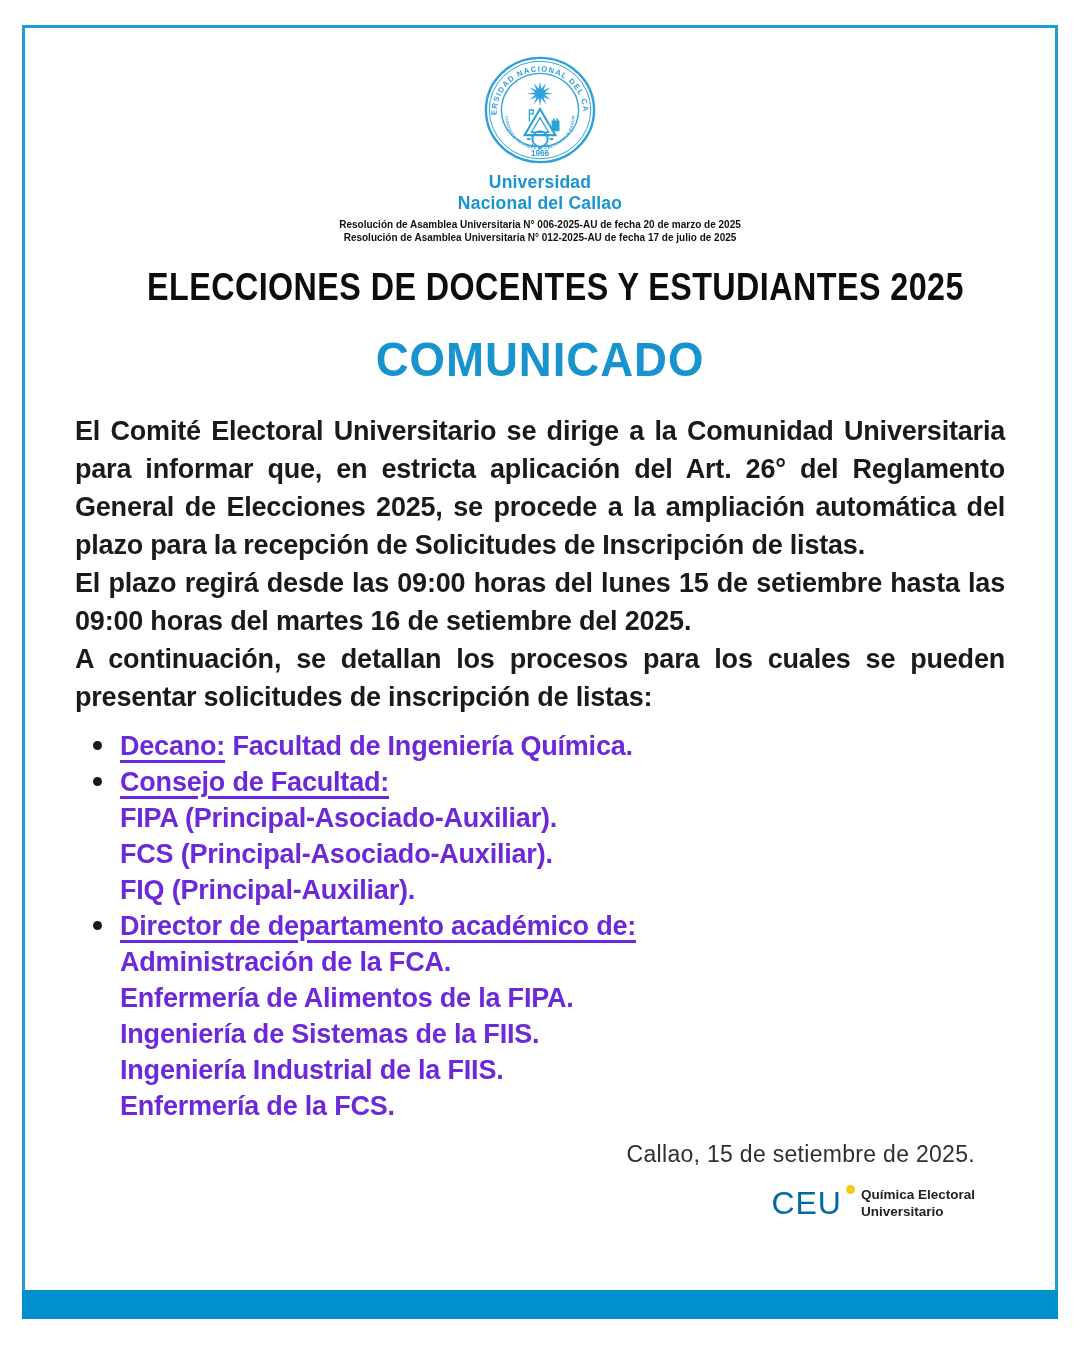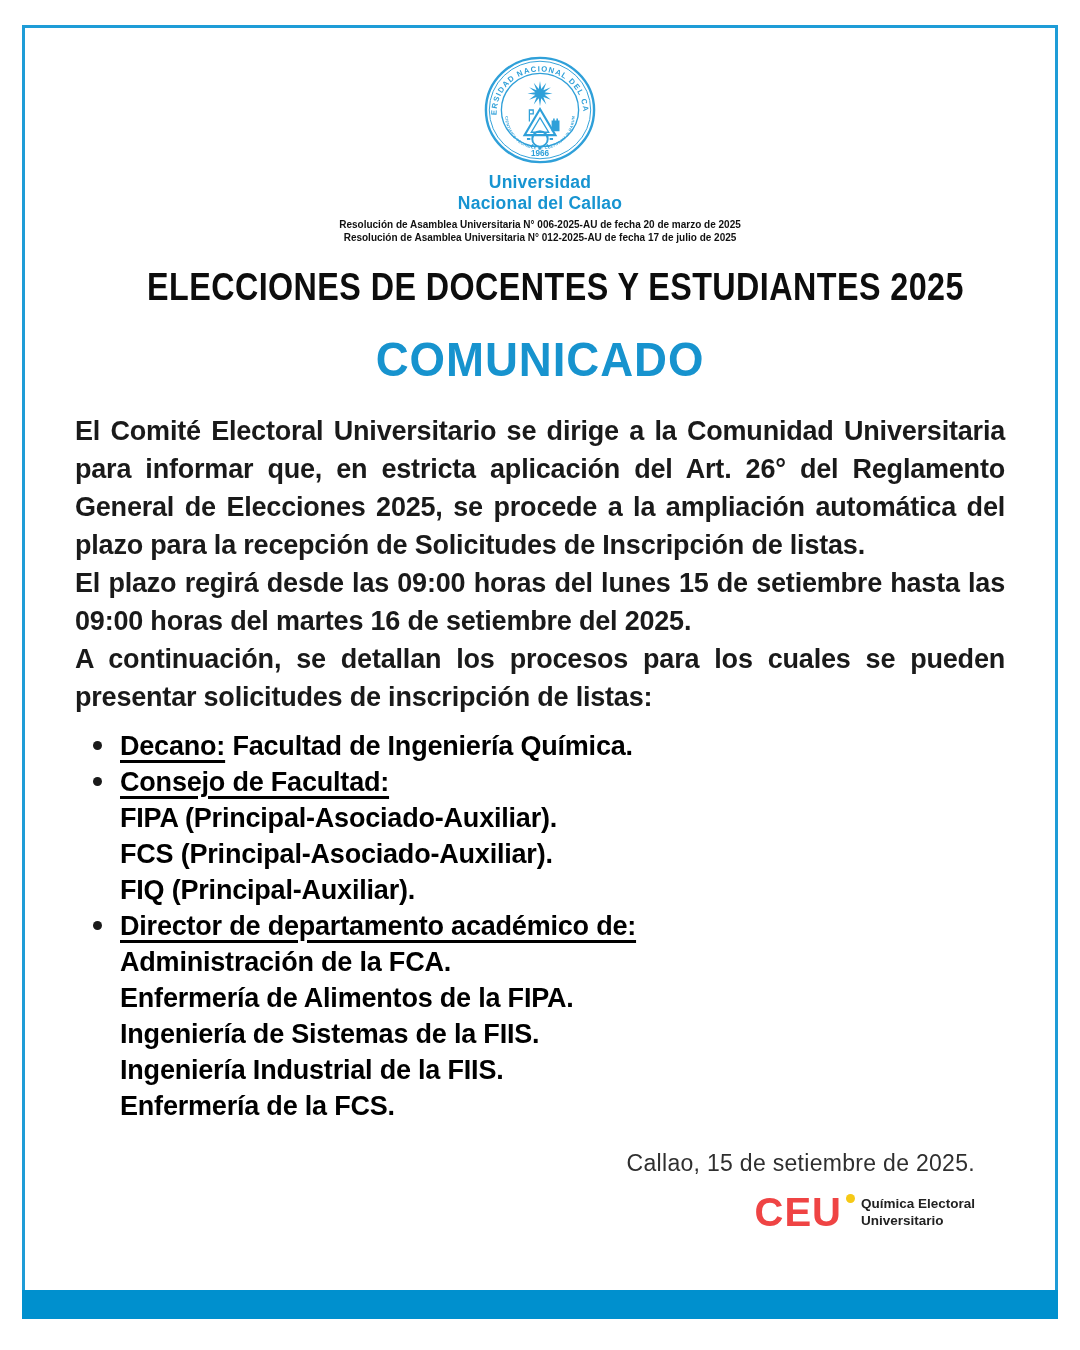--- a/index.html
+++ b/index.html
@@ -46,44 +46,44 @@
   }
 
   .body-text { margin-top:26px; }
   .para {
     font-size:27px; line-height:38px; font-weight:bold;
     letter-spacing:-0.2px; text-align:justify; color:#1a1a1a;
   }
   .bullets { margin-top:12px; list-style:none; }
   .bullets li {
     position:relative; padding-left:45px;
-    font-size:27px; line-height:36px; font-weight:bold; color:#000000;
+    font-size:27px; line-height:36px; font-weight:bold; color:#6d28d9;
     letter-spacing:-0.2px;
   }
   .bullets li .dot {
     position:absolute; left:18px; top:13px;
     width:9px; height:9px; border-radius:50%; background:#1a1a1a;
   }
   .lead {
     text-decoration:underline;
     text-decoration-thickness:3px;
     text-underline-offset:5px;
   }
   .date-line {
-    margin-top:24px; padding-right:30px; text-align:right;
+    margin-top:15px; padding-right:30px; text-align:right;
     font-size:23px; line-height:30px; font-weight:400; color:#2f2f2f;
     letter-spacing:.3px;
   }
   .ceu-row {
     margin-top:10px; padding-right:30px;
     display:flex; justify-content:flex-end; align-items:center; gap:15px;
   }
   .ceu-logo {
-    position:relative; font-size:40px; line-height:48px; font-weight:700;
-    color:#ef4444; letter-spacing:1px;
+    position:relative; font-size:32px; line-height:48px; font-weight:400;
+    color:#0369a1; letter-spacing:1px;
   }
   .ceu-dot {
     position:absolute; top:6px; right:-13px;
     width:9px; height:9px; border-radius:50%; background:#f6c915;
   }
   .ceu-caption {
     font-size:13.5px; line-height:17px; font-weight:bold; color:#222;
     padding-left:4px;
   }
 </style>

